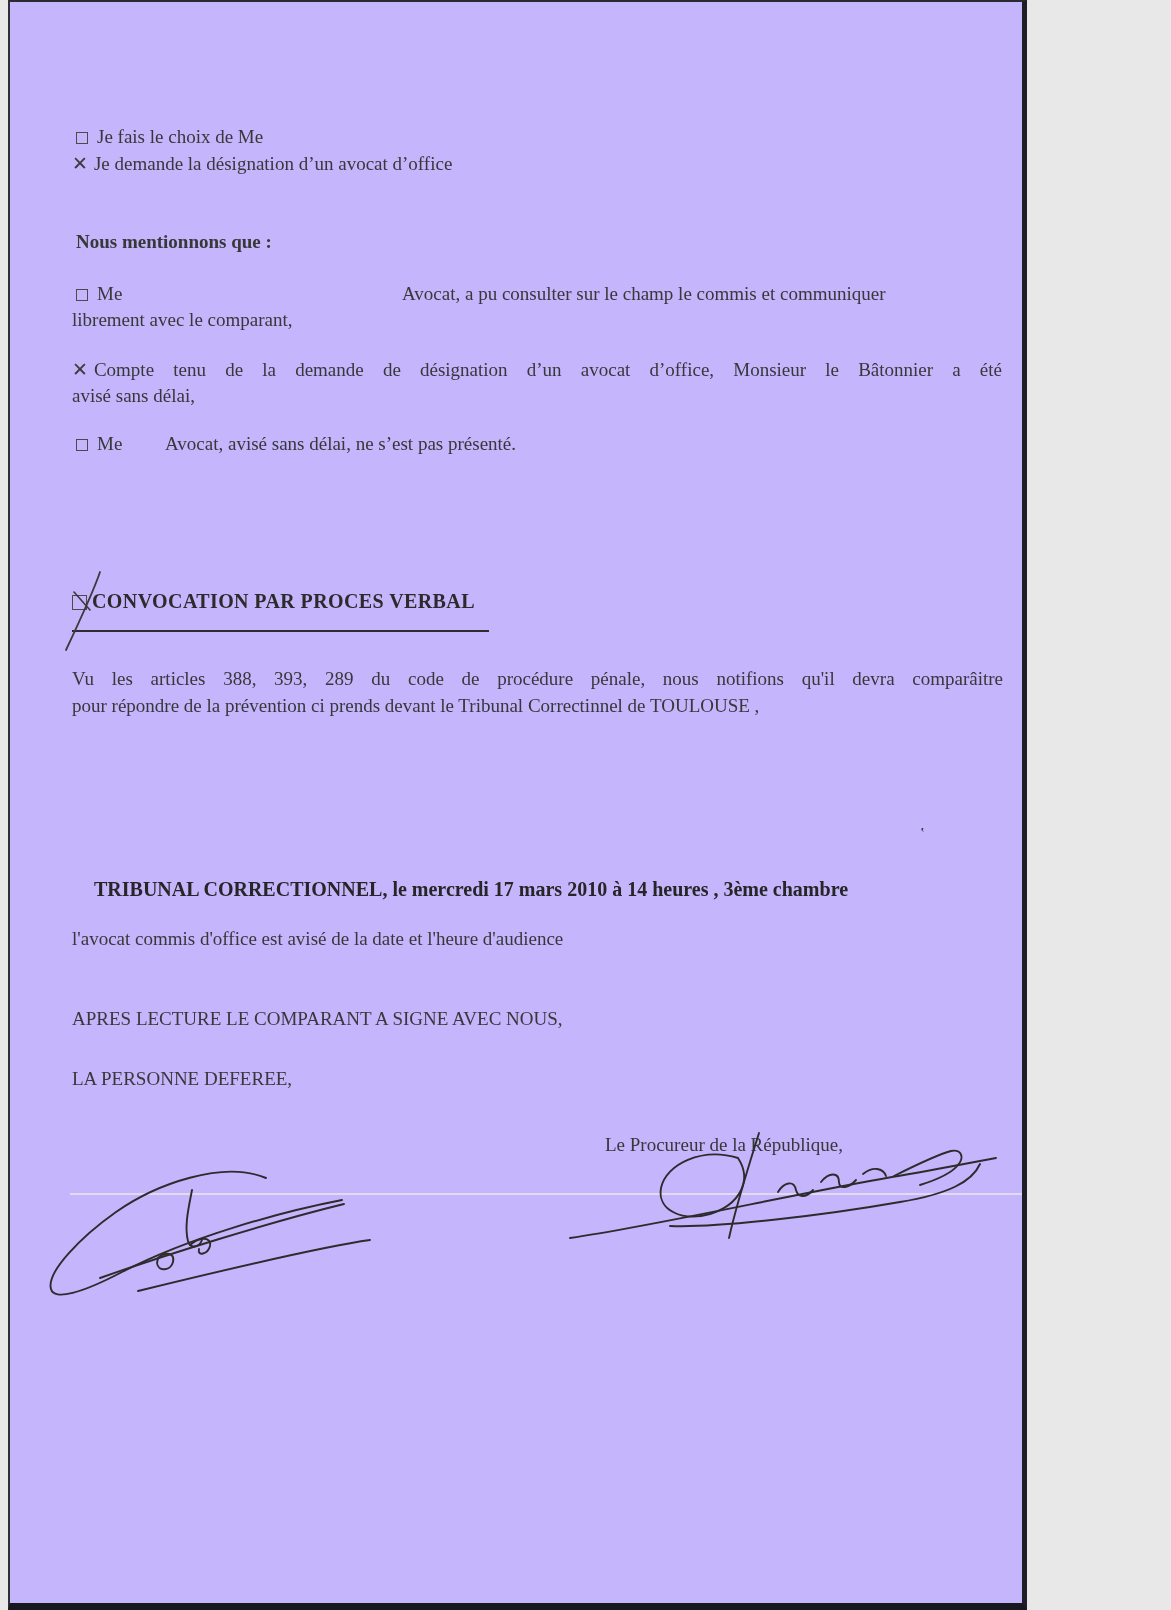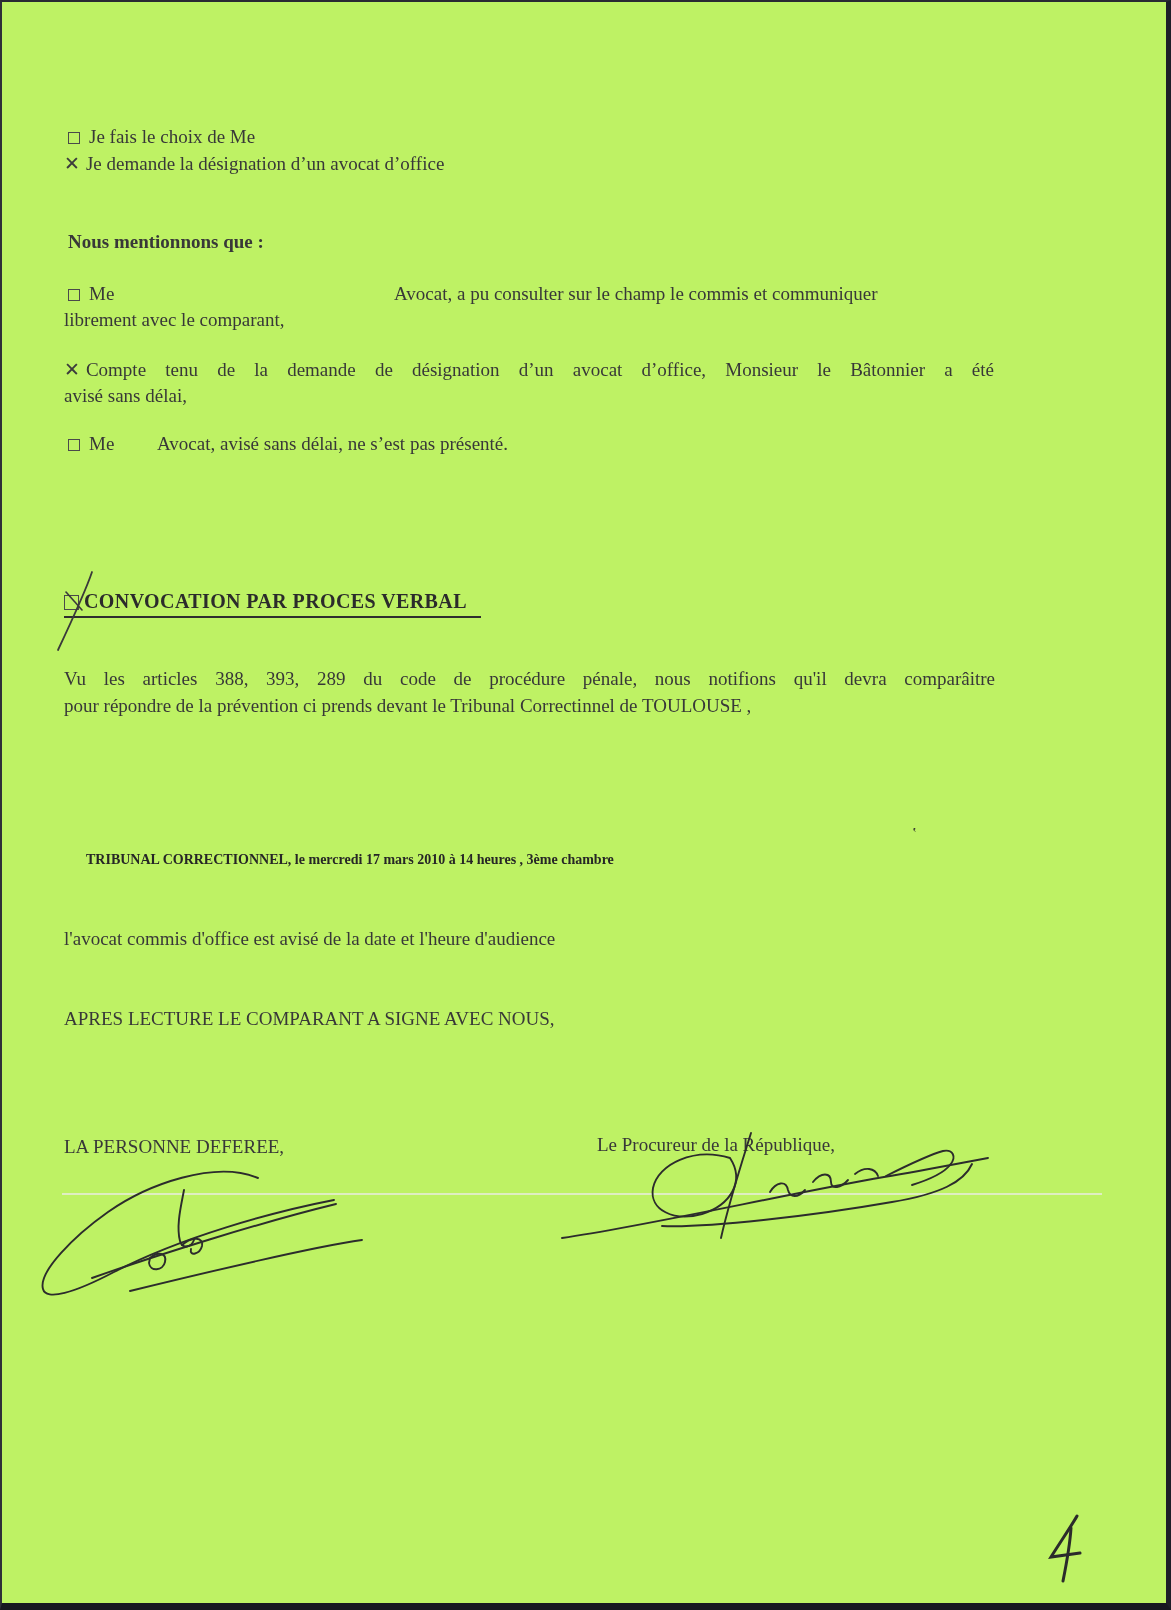--- a/index.html
+++ b/index.html
@@ -1,26 +1,27 @@
 <!DOCTYPE html>
 <html lang="fr"><head>
 <meta charset="utf-8">
 <style>
   html,body{margin:0;padding:0;background:#e8e8e8;}
   .page{
     position:relative;
-    width:1171px;height:1610px;
-    background:#bef264;
+    width:1019px;height:1610px;
+    background:#c4b5fd;
     font-family:"Liberation Serif","DejaVu Serif",serif;
     color:#383838;
     overflow:hidden;
     box-sizing:border-box;
     border-style:solid;
     border-color:#2a2a33 #1e1e28 #171720 #2f2f38;
     border-width:2px 5px 7px 2px;
+    margin-left:8px;
   }
   .txt{position:absolute;font-size:19px;line-height:26px;white-space:nowrap;}
   .jline{
     position:absolute;font-size:19px;line-height:26px;
     text-align:justify;text-align-last:justify;
     -moz-text-align-last:justify;
   }
   .cbx{
     display:inline-block;width:12px;height:12px;
     border:1.6px solid #4a4a4a;vertical-align:-1px;margin-right:9px;
@@ -30,21 +31,21 @@
     font-family:"DejaVu Sans","Liberation Sans",sans-serif;
     font-size:19px;margin-right:6px;color:#3c3c3c;
   }
   .bold{font-weight:bold;color:#262626;}
   .heading-line{
     position:absolute;font-size:20px;font-weight:bold;color:#2b2b2b;
     letter-spacing:.4px;white-space:nowrap;
   }
   .heading-underline{
     display:inline-block;border-bottom:2.5px solid #2e2e2e;
-    padding-bottom:3px;padding-right:14px;
+    padding-bottom:17px;padding-right:14px;
   }
   .heading-cbx{
     display:inline-block;width:15px;height:15px;border:1.6px solid #4a4a4a;
     vertical-align:-2px;margin-right:5px;box-sizing:border-box;
   }
   svg{position:absolute;overflow:visible;}
   .streak{position:absolute;height:2px;background:#ededea;}
 </style>
 </head>
 <body>
@@ -82,26 +83,26 @@
   <svg style="left:44px;top:566px;" width="60" height="86" viewBox="0 0 60 86">
     <path d="M 46 4 C 40 22, 28 48, 12 82" fill="none" stroke="#3a3a3a" stroke-width="1.8" stroke-linecap="round"></path>
     <path d="M 20 24 L 36 42" fill="none" stroke="#3a3a3a" stroke-width="1.6" stroke-linecap="round"></path>
   </svg>
 
   <div class="jline" style="left:62px;top:664px;width:931px;">Vu les articles 388, 393, 289 du code de procédure pénale, nous notifions qu'il devra comparâitre</div>
   <div class="txt" style="left:62px;top:691px;">pour répondre de la prévention ci prends devant le Tribunal Correctinnel de TOULOUSE ,</div>
 
   <div class="txt" style="left:910px;top:818px;font-size:15px;color:#2c2c2c;">‛</div>
 
-  <div class="txt bold" style="left:84px;top:845px;font-size:14px;">TRIBUNAL CORRECTIONNEL, le mercredi 17 mars 2010 à  14 heures  , 3ème chambre</div>
+  <div class="txt bold" style="left:84px;top:874px;font-size:20px;">TRIBUNAL CORRECTIONNEL, le mercredi 17 mars 2010 à  14 heures  , 3ème chambre</div>
 
   <div class="txt" style="left:62px;top:1004px;">APRES LECTURE LE COMPARANT A SIGNE AVEC NOUS,</div>
   <div class="txt" style="left:62px;top:924px;">l'avocat commis d'office est avisé de la date et l'heure d'audience</div>
 
-  <div class="txt" style="left:62px;top:1132px;">LA PERSONNE DEFEREE,</div>
+  <div class="txt" style="left:62px;top:1064px;">LA PERSONNE DEFEREE,</div>
   <div class="txt" style="left:595px;top:1130px;">Le Procureur de la République,</div>
 
   <div class="streak" style="left:60px;top:1191px;width:1040px;opacity:.7;"></div>
 
   <svg style="left:28px;top:1158px;" width="320" height="150" viewBox="0 0 320 150">
     <g fill="none" stroke="#2c2c2c" stroke-width="1.9" stroke-linecap="round">
       <path d="M 228 18 C 185 0, 118 24, 78 52 C 44 76, 8 112, 13 129 C 16 141, 44 133, 84 112 C 152 77, 242 52, 304 40"></path>
       <path d="M 62 118 C 124 96, 232 62, 306 44"></path>
       <path d="M 100 131 C 190 109, 288 86, 332 80"></path>
       <path d="M 120 98 c 8 -7, 17 -5, 15 4 c -2 9, -15 10, -16 1 z"></path>

